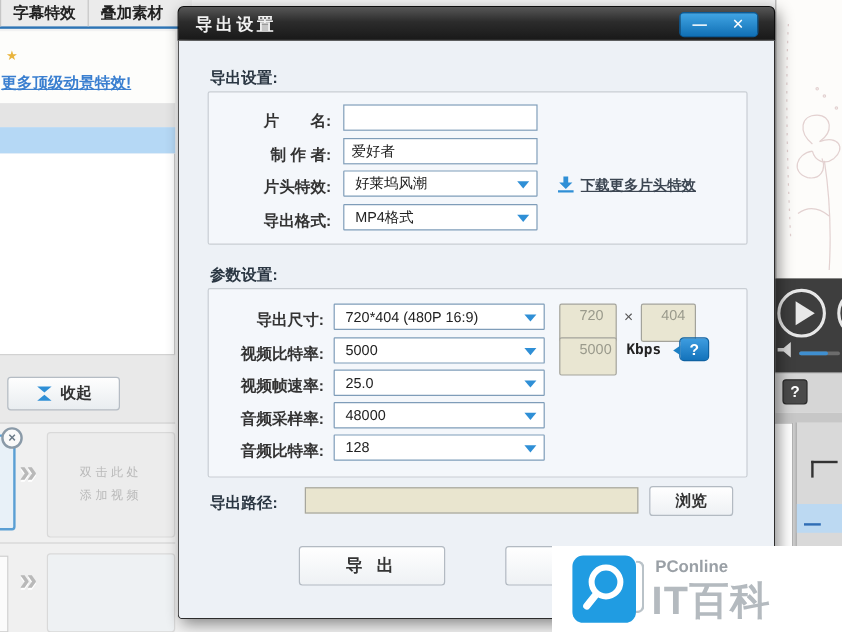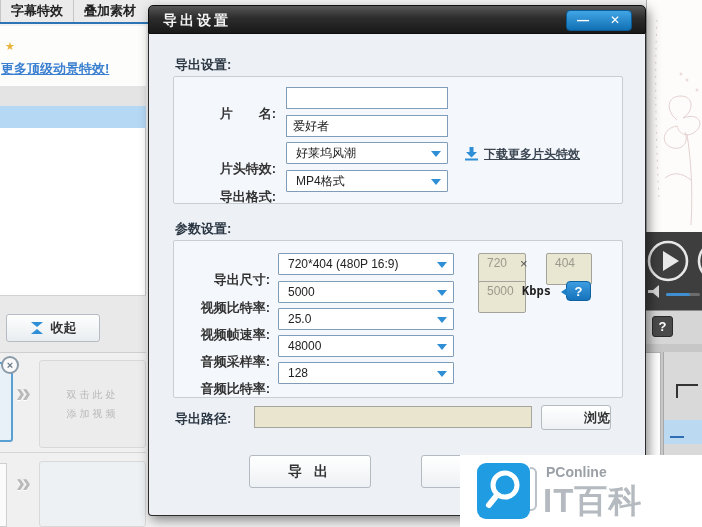--- a/index.html
+++ b/index.html
@@ -75,48 +75,48 @@
   .win-controls { position:absolute; right:13px; top:4px; width:66px; height:21px;
             background:linear-gradient(#41a5e4,#1170b5); border:1px solid #0a5a97; border-radius:4px;
             display:flex; overflow:hidden; }
   .winbtn { flex:1; color:#fff; text-align:center; line-height:19px; font-size:12px; font-weight:bold; }
   .dialog-body { position:absolute; left:0; top:29px; right:0; bottom:0; background:#edf1f6;
             border:1px solid #2c2c2c; border-top:none; border-radius:0 0 4px 4px; }
   .sec-head { position:absolute; left:26px; font-size:13px; font-weight:bold; color:#2a3642; }
   .group { position:absolute; left:24px; width:450px; background:#f4f7fb;
             border:1px solid #c9ced4; border-radius:2px; }
   .frow { position:absolute; height:22px; }
-  .flabel { position:absolute; left:0; top:18px; width:102px; text-align:right; font-size:13px;
+  .flabel { position:absolute; left:0; top:5px; width:102px; text-align:right; font-size:13px;
             font-weight:bold; color:#333; white-space:nowrap; }
   .tinput { position:absolute; left:112px; top:0; width:162px; height:22px; border:1px solid #7f9db9;
             background:#fff; font-size:12px; padding:7px 6px; font-family:inherit; color:#222; }
   .dropdown { position:absolute; top:0; height:22px; background:#fff; border:1px solid #7f9db9;
             border-radius:1px; font-size:12px; color:#222; line-height:20px; padding-left:9px; }
   .dd-arrow { position:absolute; right:6px; top:8px; width:0; height:0;
             border-left:5px solid transparent; border-right:5px solid transparent;
             border-top:6px solid #2f8fd6; }
   .dl-link { position:absolute; font-size:12px; font-weight:bold; color:#3c4652;
             text-decoration:underline; white-space:nowrap; }
   .dis-input { position:absolute; top:0; height:32px; background:#e9e6d2; border:1px solid #a3a39b;
-            color:#9a9a8c; font-size:12px; line-height:19px; padding-left:8px; border-radius:2px;margin-left:12px; }
+            color:#9a9a8c; font-size:12px; line-height:19px; padding-left:16px; border-radius:2px; }
   .times { position:absolute; top:3px; font-size:13px; color:#555; }
   .kbps { position:absolute; top:3px; font-family:"DejaVu Sans Mono",monospace; font-size:12px;
             font-weight:bold; color:#222; }
   .help-bubble { position:absolute; top:0; width:25px; height:20px;
             background:linear-gradient(#3e9de0,#1473bb); border:1px solid #0f62a2; border-radius:4px;
             color:#fff; font-weight:bold; font-size:13px; text-align:center; line-height:19px; }
   .help-bubble::before { content:""; position:absolute; left:-6px; top:6px; width:0; height:0;
             border-top:4px solid transparent; border-bottom:4px solid transparent;
             border-right:6px solid #1b7fc4; }
   .path-label { position:absolute; left:26px; font-size:13px; font-weight:bold; color:#2a3642; }
   .path-input { position:absolute; left:105px; width:278px; height:22px; background:#e9e5cf;
             border:1px solid #a6a69e; font-size:12px; padding:0 6px; font-family:inherit; color:#333; }
   .btn { position:absolute; background:linear-gradient(#ffffff,#eef1f4); border:1px solid #b3bac2;
             border-radius:3px; font-size:14px; font-weight:bold; color:#333; text-align:center; }
-  .browse-btn { left:392px; width:70px; height:25px; line-height:23px; font-size:13px;text-align:right; }
+  .browse-btn { left:392px; width:70px; height:25px; line-height:23px; font-size:13px; }
   .export-btn { left:100px; top:421px; width:122px; height:33px; line-height:31px; letter-spacing:4px; }
   .covered-btn { left:272px; top:421px; width:120px; height:33px; }
 
   
   .watermark { position:absolute; left:460px; top:455px; width:242px; height:72px; background:#fff; z-index:6; }
   .wm-logo { position:absolute; left:17px; top:8px; width:53px; height:56px; background:#209ce2;
              border-radius:9px; }
   .wm-fold { position:absolute; right:-7px; top:4px; width:7px; height:44px;
              border:2px solid #b9c2c8; border-left:none; border-radius:0 6px 6px 0; }
   .wm-brand { position:absolute; left:86px; top:9px; font-size:14px; font-weight:bold; color:#9aa0a6; }
@@ -209,20 +209,21 @@
     <div class="dialog-body">
 
       <div class="sec-head" style="top:22px;">导出设置:</div>
 
       <div class="group" style="top:42px; height:128px;">
         <div class="frow" style="left:0; top:10px; width:448px;">
           <span class="flabel">片　　名:</span>
           <input class="tinput" type="text" value="" style="">
         </div>
         <div class="frow" style="left:0; top:38px; width:448px;">
+          <span class="flabel">制 作 者:</span>
           <input class="tinput" type="text" value="爱好者" style="">
         </div>
         <div class="frow" style="left:0; top:65px; width:448px;">
           <span class="flabel">片头特效:</span>
           <div class="dropdown" style="left:112px; width:162px;">
             <span>好莱坞风潮</span>
             <span class="dd-arrow"></span>
           </div>
           <svg style="position:absolute; left:290px; top:4px;" width="15" height="15" viewBox="0 0 15 15">
             <path d="M5.5 1 h4 v5 h3.5 l-5.5 5.5 L2 6 h3.5 z" fill="#2f8fd6"></path>

